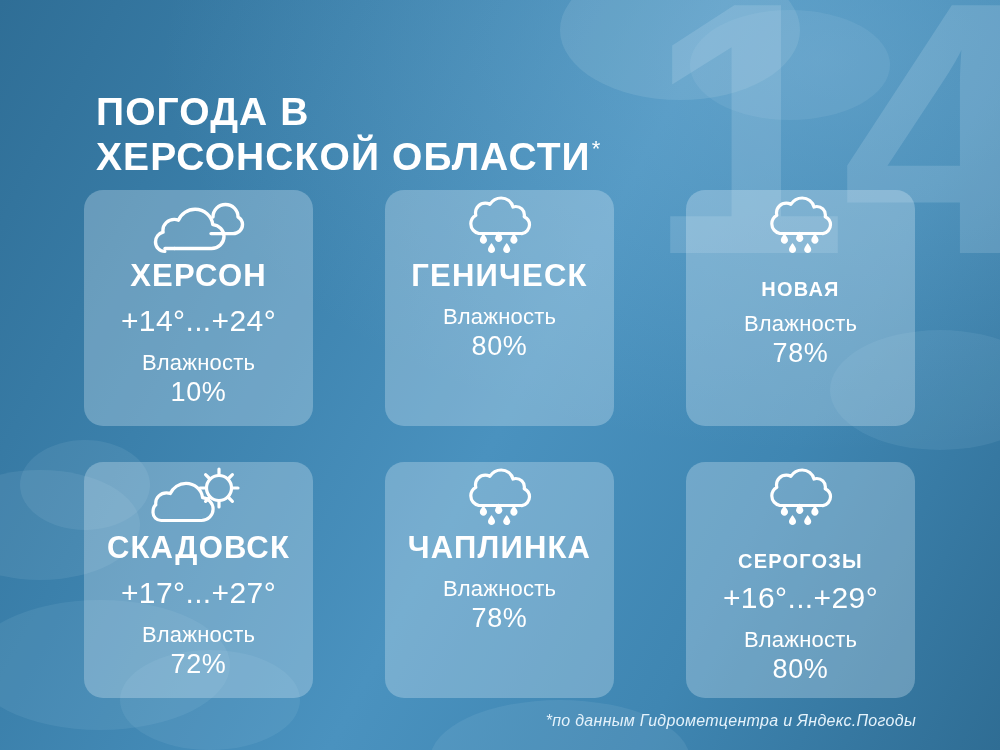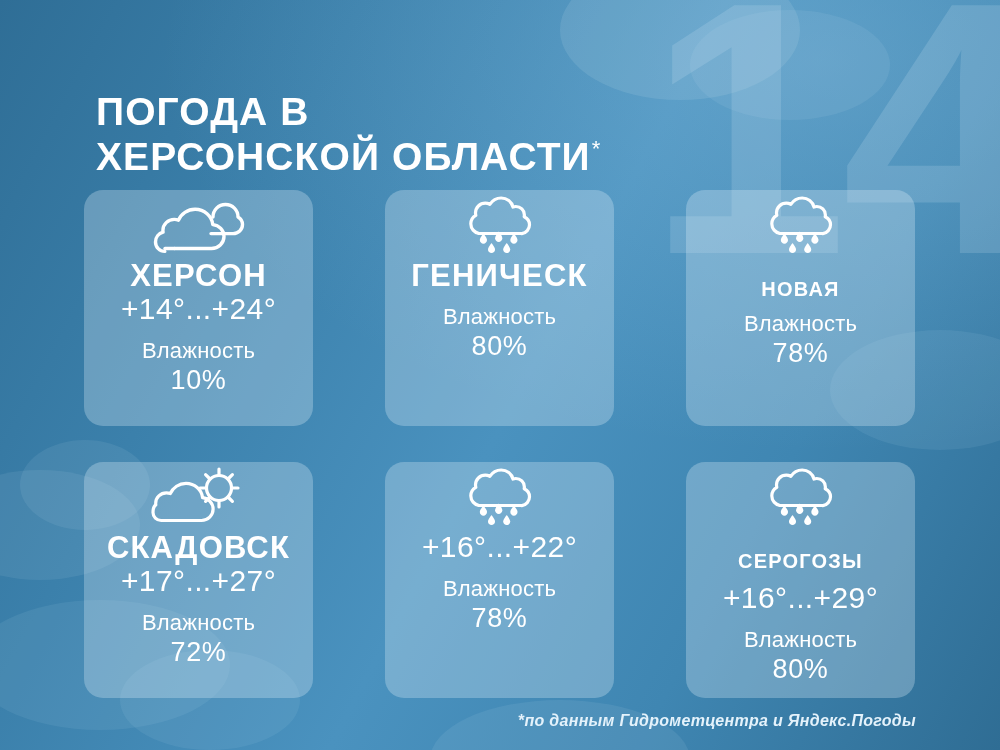--- a/index.html
+++ b/index.html
@@ -57,30 +57,30 @@
   }
   .icon-wrap{height:64px;display:flex;align-items:center;justify-content:center;}
   .city{
     font-weight:bold;letter-spacing:1.2px;text-align:center;
     text-transform:uppercase;line-height:1.02;
   }
   .city.one{font-size:31px;margin-top:2px;}
   .city.two{font-size:20px;margin-top:21px;}
   .temp{
     font-size:30px;font-weight:300;letter-spacing:0.4px;
-    margin-top:0;white-space:nowrap;
+    margin-top:12px;white-space:nowrap;
   }
   .card.two-line .temp{margin-top:10px;}
   .hum-label{font-size:22px;font-weight:300;margin-top:12px;letter-spacing:0.2px;}
   .hum-value{font-size:27px;font-weight:300;margin-top:1px;letter-spacing:0.6px;}
 
   
   #footer{
     position:absolute;right:84px;bottom:20px;
-    color:#e4f2fb;font-size:16px;font-style:italic;letter-spacing:0.3px;font-weight:bold;
+    color:#e4f2fb;font-size:16px;font-style:italic;letter-spacing:0.3px;
   }
   svg{display:block;}
 </style>
 </head>
 <body>
 
 <div id="poster">
 
   <div class="bgcloud soft" style="left:-60px;top:470px;width:200px;height:110px;"></div>
   <div class="bgcloud soft" style="left:20px;top:440px;width:130px;height:90px;"></div>
@@ -169,21 +169,21 @@
         <svg width="76" height="60" viewBox="0 0 76 60" fill="none" stroke="#ffffff" stroke-width="3.2" stroke-linejoin="round" stroke-linecap="round">
           <path d="M17 37.5c-4.7-.9-8.2-4.9-8.2-9.7 0-3.6 2-6.8 5-8.5-.2-.8-.3-1.6-.3-2.5 0-5.3 4.4-9.6 9.8-9.6 1.6 0 3.1.4 4.5 1.1C30.2 4.7 34.4 2 39.2 2c5.7 0 10.5 3.8 11.8 9 .9-.3 1.8-.5 2.8-.5 4.7 0 8.6 3.8 8.6 8.4 0 .6-.1 1.2-.2 1.8 3.1 1.4 5.3 4.5 5.3 8.1 0 4.5-3.3 8.2-7.7 8.9"></path>
           <path d="M17 37.5h42.8"></path>
           <path d="M25 44c0 2-1.6 3.7-3.6 3.7S17.8 46 17.8 44c0-2.3 3.6-6.6 3.6-6.6S25 41.7 25 44z" fill="#ffffff" stroke="none"></path>
           <path d="M40.3 42.2c0 2-1.6 3.7-3.6 3.7s-3.6-1.7-3.6-3.7c0-2.3 3.6-6.6 3.6-6.6s3.6 4.3 3.6 6.6z" fill="#ffffff" stroke="none"></path>
           <path d="M55.5 44c0 2-1.6 3.7-3.6 3.7s-3.6-1.7-3.6-3.7c0-2.3 3.6-6.6 3.6-6.6S55.5 41.7 55.5 44z" fill="#ffffff" stroke="none"></path>
           <path d="M33 53.5c0 2-1.6 3.6-3.5 3.6S26 55.5 26 53.5c0-2.2 3.5-6.5 3.5-6.5s3.5 4.3 3.5 6.5z" fill="#ffffff" stroke="none"></path>
           <path d="M48.2 53.5c0 2-1.6 3.6-3.5 3.6s-3.5-1.6-3.5-3.6c0-2.2 3.5-6.5 3.5-6.5s3.5 4.3 3.5 6.5z" fill="#ffffff" stroke="none"></path>
         </svg>
       </div>
-      <div class="temp">+16°...+22°</div>
+      <div class="city one">ЧАПЛИНКА</div>
       <div class="hum-label">Влажность</div>
       <div class="hum-value">78%</div>
     </div>
 
     <div class="card two-line">
       <div class="icon-wrap">
         <svg width="76" height="60" viewBox="0 0 76 60" fill="none" stroke="#ffffff" stroke-width="3.2" stroke-linejoin="round" stroke-linecap="round">
           <path d="M17 37.5c-4.7-.9-8.2-4.9-8.2-9.7 0-3.6 2-6.8 5-8.5-.2-.8-.3-1.6-.3-2.5 0-5.3 4.4-9.6 9.8-9.6 1.6 0 3.1.4 4.5 1.1C30.2 4.7 34.4 2 39.2 2c5.7 0 10.5 3.8 11.8 9 .9-.3 1.8-.5 2.8-.5 4.7 0 8.6 3.8 8.6 8.4 0 .6-.1 1.2-.2 1.8 3.1 1.4 5.3 4.5 5.3 8.1 0 4.5-3.3 8.2-7.7 8.9"></path>
           <path d="M17 37.5h42.8"></path>
           <path d="M25 44c0 2-1.6 3.7-3.6 3.7S17.8 46 17.8 44c0-2.3 3.6-6.6 3.6-6.6S25 41.7 25 44z" fill="#ffffff" stroke="none"></path>

